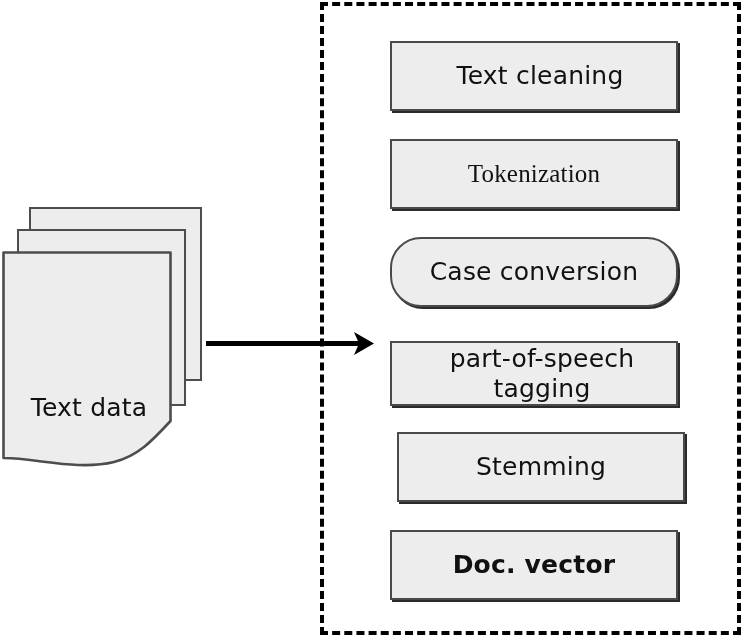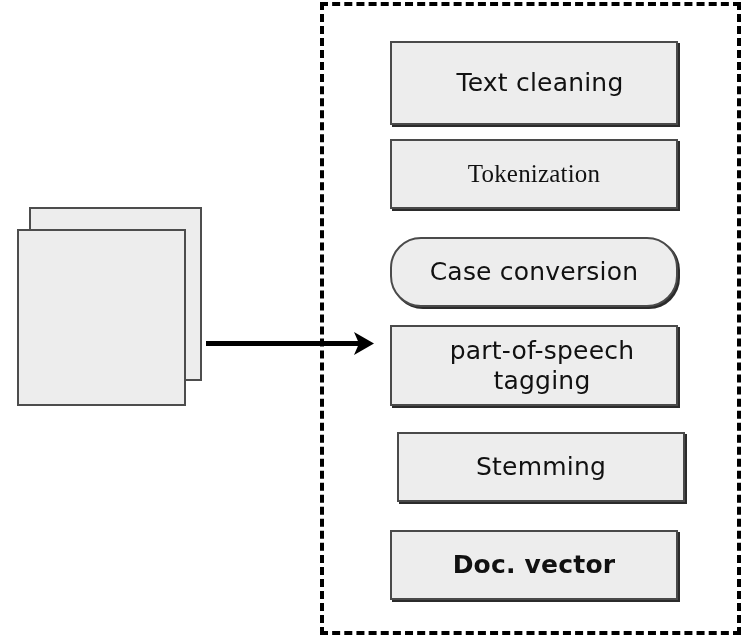--- a/index.html
+++ b/index.html
@@ -109,42 +109,48 @@
 </head>
 <body>
 
 <div id="canvas">
 
   <div id="doc-stack">
 
     <div class="sheet sheet-back"></div>
     <div class="sheet sheet-mid"></div>
 
+    <div id="sheet-front-wrap">
+      <svg width="176" height="220" viewBox="0 0 176 220" xmlns="http://www.w3.org/2000/svg">
+        <path d="M 1.5 1.5 L 168.5 1.5 L 168.5 170 C 150 190 136 205 112 211 C 88 217 60 213 36 210 C 22 208 10 207 1.5 207 Z" fill="#ededed" stroke="#4d4d4d" stroke-width="2.6" stroke-linejoin="round"></path>
+      </svg>
+      <div id="doc-label">Text data</div>
+    </div>
   </div>
 
   <div id="flow-arrow">
     <svg width="176" height="36" viewBox="0 0 176 36" xmlns="http://www.w3.org/2000/svg">
       <line x1="2" y1="17.5" x2="160" y2="17.5" stroke="#000000" stroke-width="5"></line>
       <path d="M 150 6 L 170 17.5 L 150 29 L 155 17.5 Z" fill="#000000"></path>
     </svg>
   </div>
 
   <div id="pipeline-frame"></div>
 
   <div id="stages-layer">
-      <div class="stage-box" style="top: 41px; height: 84px; padding-left: 12px;">
+      <div class="stage-box" style="top: 41px; height: 70px; padding-left: 12px;">
         <div class="stage-label">Text cleaning</div>
       </div>
       <div class="stage-box" style="top: 139px; height: 70px; font-family: Liberation Serif, serif;">
         <div class="stage-label">Tokenization</div>
       </div>
       <div class="stage-box" style="top: 237px; height: 70px; border-radius: 31px;">
         <div class="stage-label">Case conversion</div>
       </div>
-      <div class="stage-box" style="top: 325px; height: 81px; padding-left: 16px;">
+      <div class="stage-box" style="top: 341px; height: 65px; padding-left: 16px;">
         <div class="stage-label">part-of-speech<br>tagging</div>
       </div>
       <div class="stage-box" style="top: 432px; height: 70px; margin-left: 7px;">
         <div class="stage-label">Stemming</div>
       </div>
       <div class="stage-box" style="top: 530px; height: 70px; font-weight: bold;">
         <div class="stage-label">Doc. vector</div>
       </div>
     </div>
 

